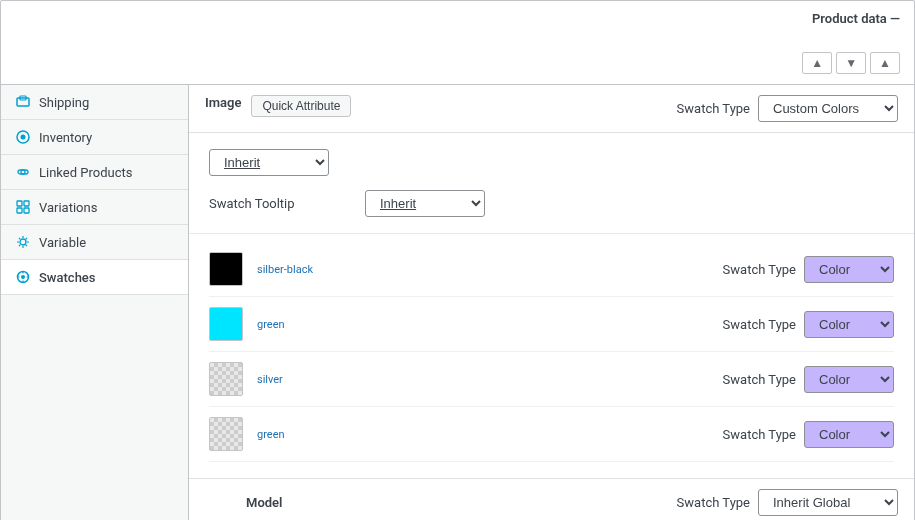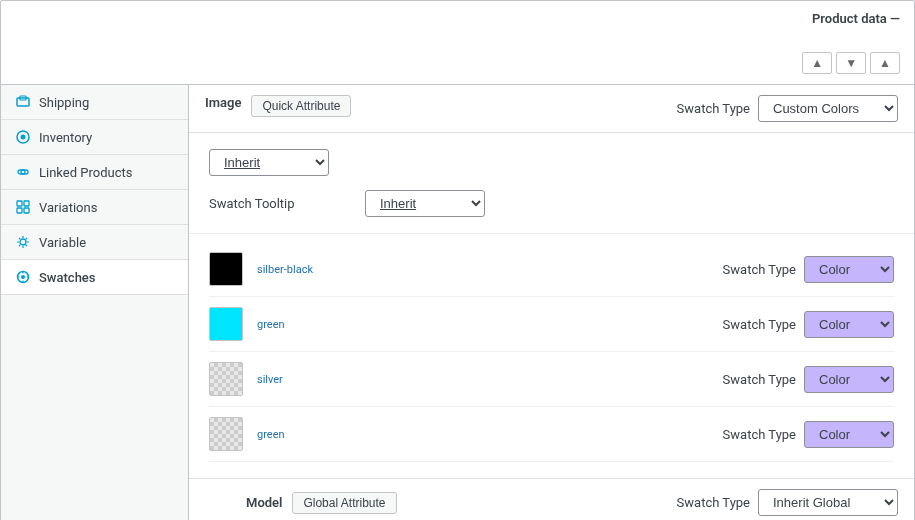--- a/index.html
+++ b/index.html
@@ -391,21 +391,20 @@
               <option>Color</option>
               <option>Image</option>
               <option>Label</option>
             </select>
           </div>
         </div>
       </div>
 
       <div class="bottom-bar">
         <span class="tab-label">Model</span>
-        <button class="tag-btn">Global Attribute</button>
         <div class="swatch-type-row">
           <span>Swatch Type</span>
           <select class="swatch-type-select">
             <option>Inherit Global</option>
             <option>Custom Colors</option>
           </select>
         </div>
       </div>
     </div>
   </div>

